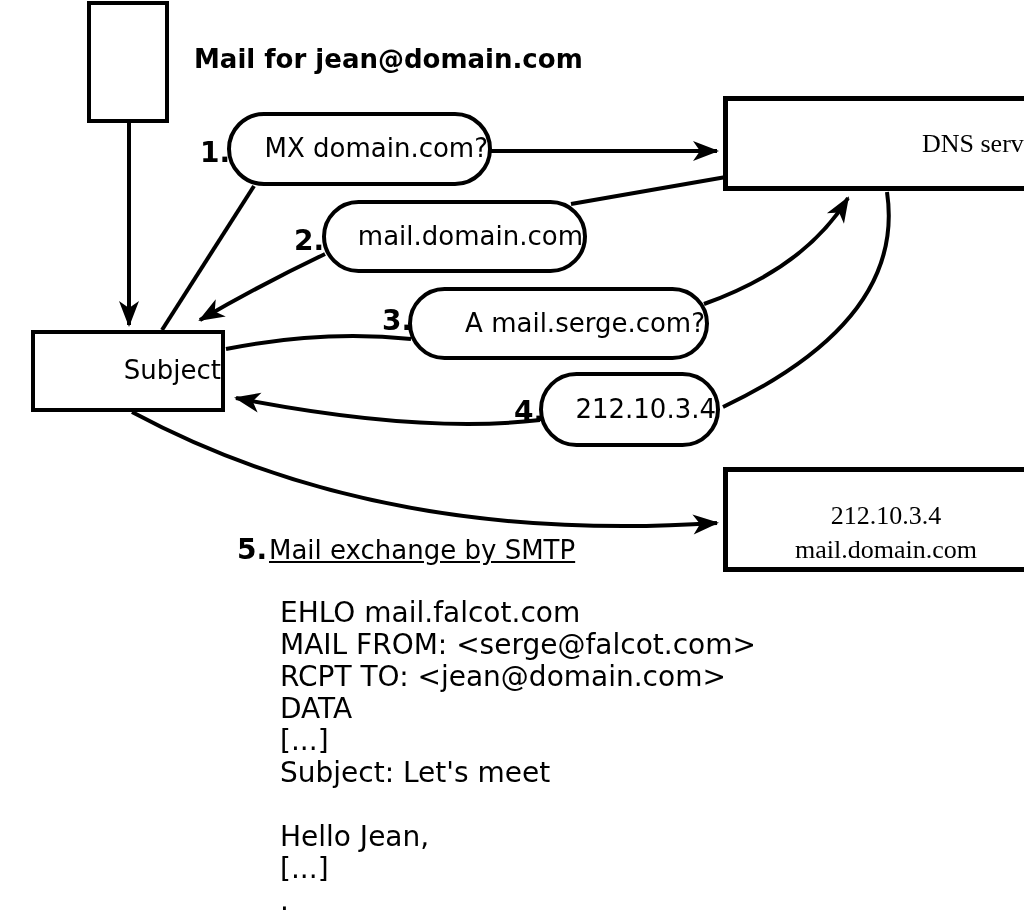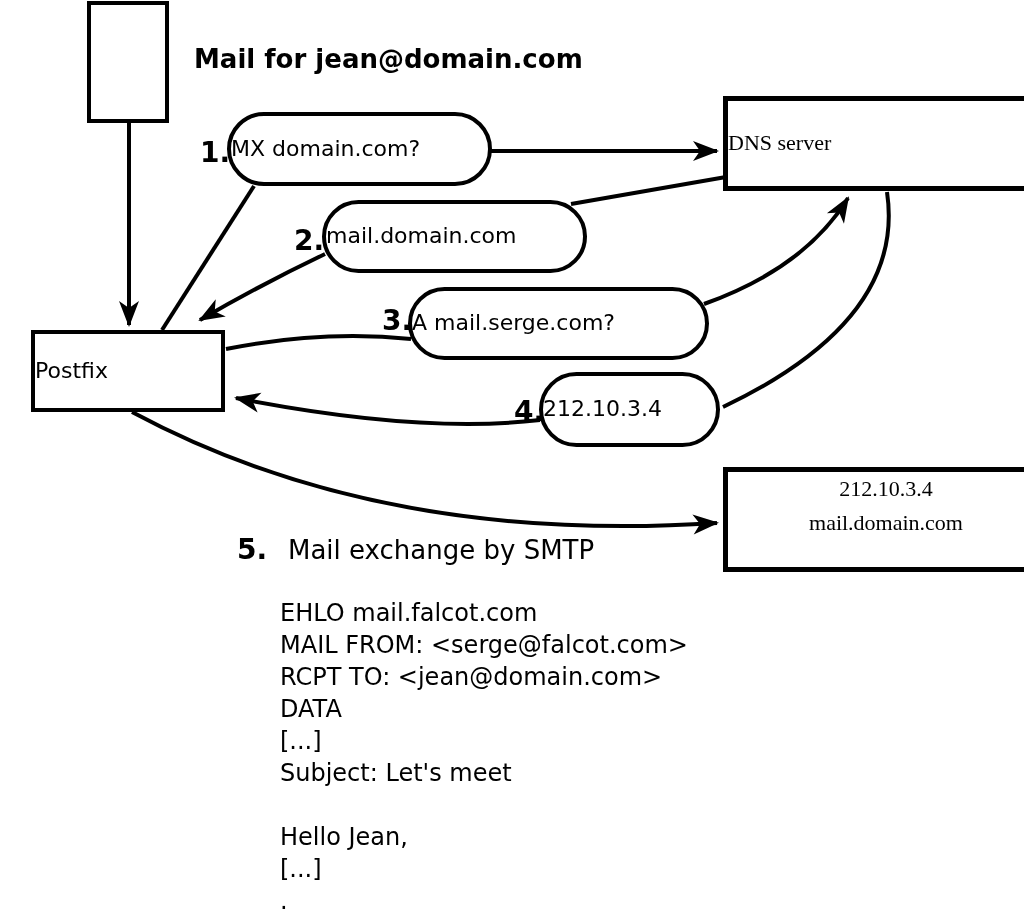--- a/index.html
+++ b/index.html
@@ -1,28 +1,28 @@
 <!DOCTYPE html>
 <html><head>
 <meta charset="utf-8">
 <style>
   html,body{margin:0;padding:0;background:#ffffff;}
   body{width:1024px;height:919px;position:relative;overflow:hidden;
        font-family:"DejaVu Sans","Liberation Sans",sans-serif;color:#000;}
   .canvas{position:absolute;inset:0;width:1024px;height:907px;margin-left:30px;}
   .arrows{position:absolute;left:0;top:0;z-index:1;}
   .node{position:absolute;z-index:2;background:#fff;border:4px solid #000;
-        display:flex;align-items:center;justify-content:flex-start;
-        font-size:22px;line-height:1.3;text-align:center;box-sizing:border-box;}
+        display:flex;align-items:center;justify-content:flex-end;
+        font-size:26px;line-height:1.3;text-align:center;box-sizing:border-box;}
   .thick{border-width:5px;font-family:Liberation Serif, serif;}
   .pill{border-radius:999px;}
   .stepnum{position:absolute;z-index:3;font-size:28px;font-weight:bold;line-height:28px;}
   .freetext{position:absolute;z-index:3;font-size:26px;line-height:30px;white-space:nowrap;}
   .bold{font-weight:bold;}
-  .session{position:absolute;z-index:3;font-size:24px;line-height:32px;white-space:pre-line;}
+  .session{position:absolute;z-index:3;font-size:28px;line-height:32px;white-space:pre-line;}
   .twoline{flex-direction:column;line-height:34px;}
 </style>
 </head>
 <body>
 
 <div class="canvas">
 
   <svg class="arrows" width="1024" height="919" viewBox="0 0 1024 919">
     <defs>
       <marker id="ah" markerUnits="userSpaceOnUse" markerWidth="28" markerHeight="22" refX="25" refY="11" orient="auto">
@@ -41,21 +41,21 @@
       <path d="M 510 420 Q 390 434 206 398" marker-end="url(#ah)"></path>
       <path d="M 102 412 Q 350 545 687 523" marker-end="url(#ah)"></path>
     </g>
   </svg>
 
   <div class="node" style="left:57px;top:1px;width:82px;height:122px;"></div>
 
   <div class="freetext bold" style="left:164px;top:44px;">Mail for jean@domain.com</div>
 
   <div class="node" style="left:1px;top:330px;width:194px;height:82px;">
-    <span>Postfix</span>
+    <span>Subject</span>
   </div>
 
   <div class="node thick" style="left:693px;top:96px;width:326px;height:95px;">
     <span>DNS server</span>
   </div>
 
   <div class="node thick twoline" style="left:693px;top:467px;width:326px;height:105px;">
     <span>212.10.3.4</span>
     <span>mail.domain.com</span>
   </div>
@@ -72,21 +72,21 @@
   <div class="node pill" style="left:292px;top:200px;width:265px;height:73px;">
     <span>mail.domain.com</span>
   </div>
   <div class="node pill" style="left:378px;top:287px;width:301px;height:73px;">
     <span>A mail.serge.com?</span>
   </div>
   <div class="node pill" style="left:509px;top:372px;width:181px;height:75px;">
     <span>212.10.3.4</span>
   </div>
 
-  <div class="freetext" style="left:258px;top:535px;">Mail exchange by SMTP</div>
+  <div class="freetext" style="left:239px;top:535px;text-decoration:underline;">Mail exchange by SMTP</div>
 
   <div class="session" style="left:250px;top:597px;">EHLO mail.falcot.com
 MAIL FROM: &lt;serge@falcot.com&gt;
 RCPT TO: &lt;jean@domain.com&gt;
 DATA
 [...]
 Subject: Let's meet
 
 Hello Jean,
 [...]

